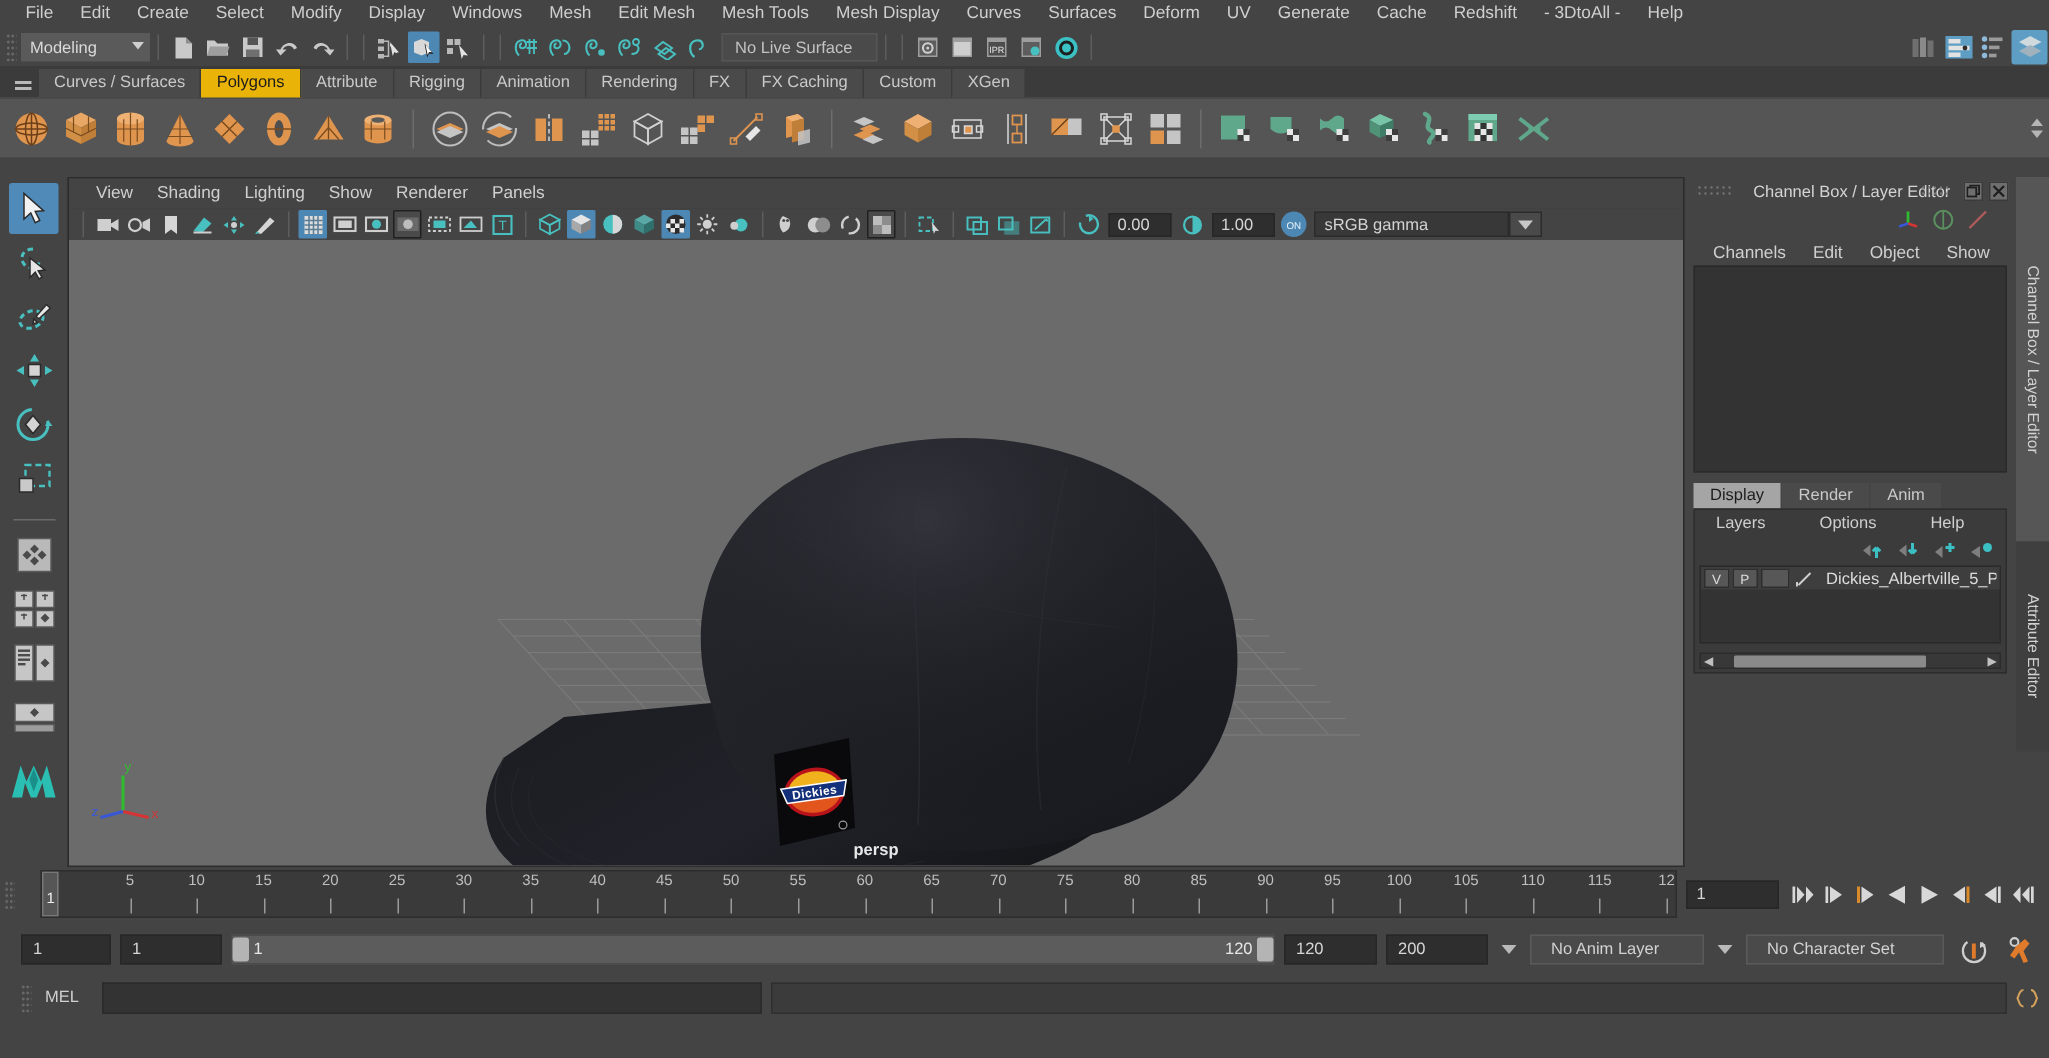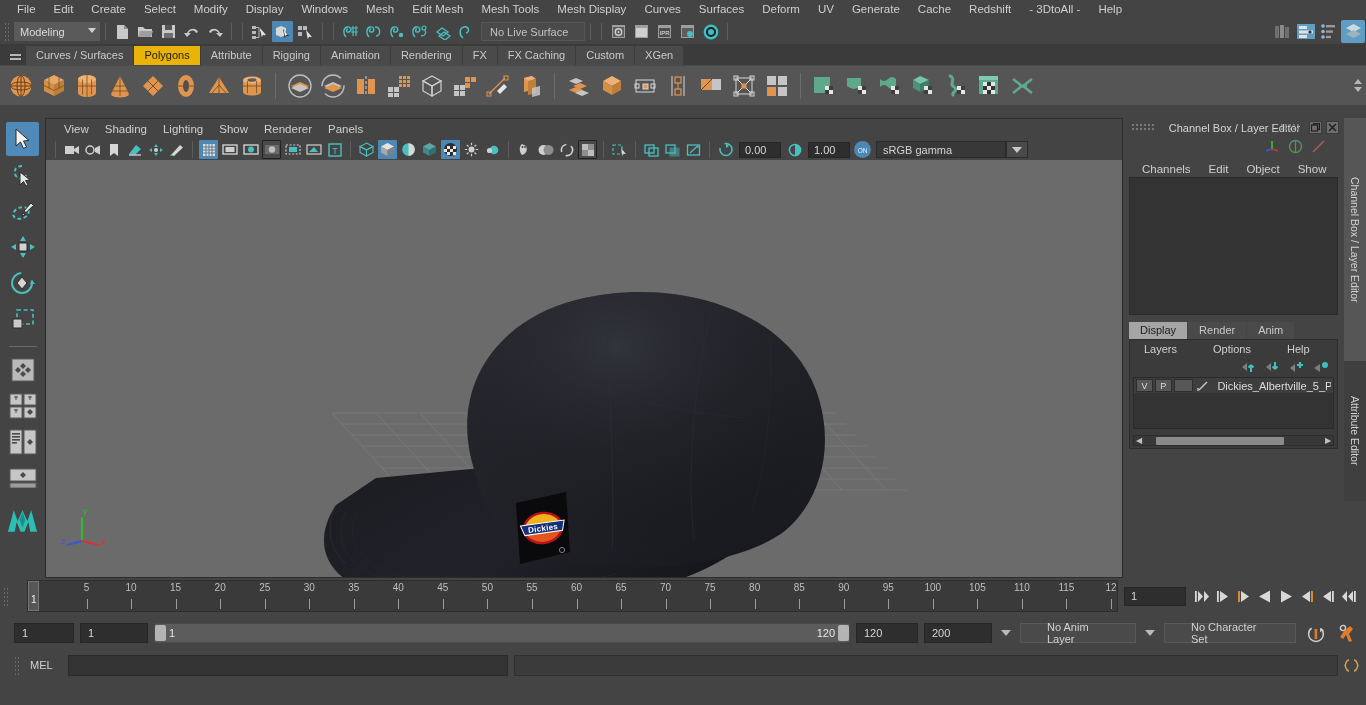--- a/index.html
+++ b/index.html
@@ -133,21 +133,21 @@
   .rangerow{position:absolute;left:0;top:618px;width:1366px;height:30px;display:flex;align-items:center;padding-left:14px;gap:6px;}
   .rfield{height:20px;background:#2e2e2e;border:1px solid #262626;color:#d6d6d6;font-size:11px;
     display:flex;align-items:center;padding-left:7px;}
   .rangeslider{flex:1;height:20px;background:#5c5c5c;border:1px solid #4a4a4a;position:relative;display:flex;align-items:center;}
   .rangeslider .hnd{width:11px;height:16px;background:#b4b4b4;border-radius:2px;}
   .rangeslider .lbl{font-size:11px;color:#e6e6e6;margin-left:3px;}
   .rangeslider .lbl.r{margin-left:auto;margin-right:3px;}
   .dropsmall{width:16px;height:20px;display:flex;align-items:center;justify-content:center;}
   .dropsmall .arr{border-left:5px solid transparent;border-right:5px solid transparent;border-top:6px solid #b9b9b9;}
   .selfield{height:20px;background:#4a4a4a;border:1px solid #5a5a5a;color:#d2d2d2;font-size:11px;
-    display:flex;align-items:center;padding:0 26px;}
+    display:flex;align-items:center;padding:0 13px;}
 
   
   .melrow{position:absolute;left:0;top:652px;width:1366px;height:26px;display:flex;align-items:center;padding-left:14px;}
   .mellbl{width:44px;font-size:11px;color:#d0d0d0;padding-left:6px;}
   .melin{width:440px;height:21px;background:#333333;border:1px solid #2a2a2a;}
   .melout{flex:1;height:21px;background:#3b3b3b;border:1px solid #2f2f2f;margin-left:6px;margin-right:4px;}
   .melbtn{width:18px;height:21px;display:flex;align-items:center;justify-content:center;margin-right:6px;}
 
   
   .statusline{position:absolute;left:0;top:684px;width:1366px;height:21px;display:flex;align-items:center;padding-left:14px;
@@ -1086,20 +1086,21 @@
           <svg width="56" height="52" viewBox="0 0 56 52">
             <line x1="24" y1="38" x2="24" y2="14" stroke="#2fbc2f" stroke-width="2"></line>
             <text x="25" y="11" font-size="9" fill="#2fbc2f" font-family="Liberation Sans">y</text>
             <line x1="24" y1="38" x2="41" y2="42" stroke="#d63434" stroke-width="2"></line>
             <text x="43" y="42" font-size="9" fill="#d63434" font-family="Liberation Sans">x</text>
             <line x1="24" y1="38" x2="9" y2="42" stroke="#3757d6" stroke-width="2"></line>
             <text x="3" y="41" font-size="9" fill="#3757d6" font-family="Liberation Sans">z</text>
           </svg>
         </div>
 
+        <div class="persp-label">persp</div>
       </div>
     </div>
 
     <div class="rdock">
       <div class="rtitle">
         <span class="grip"></span>
         <span>Channel Box / Layer Editor</span>
         <span class="grip2"></span>
         <span class="winbtn" style="right:22px;">
           <svg width="9" height="9" viewBox="0 0 9 9">

